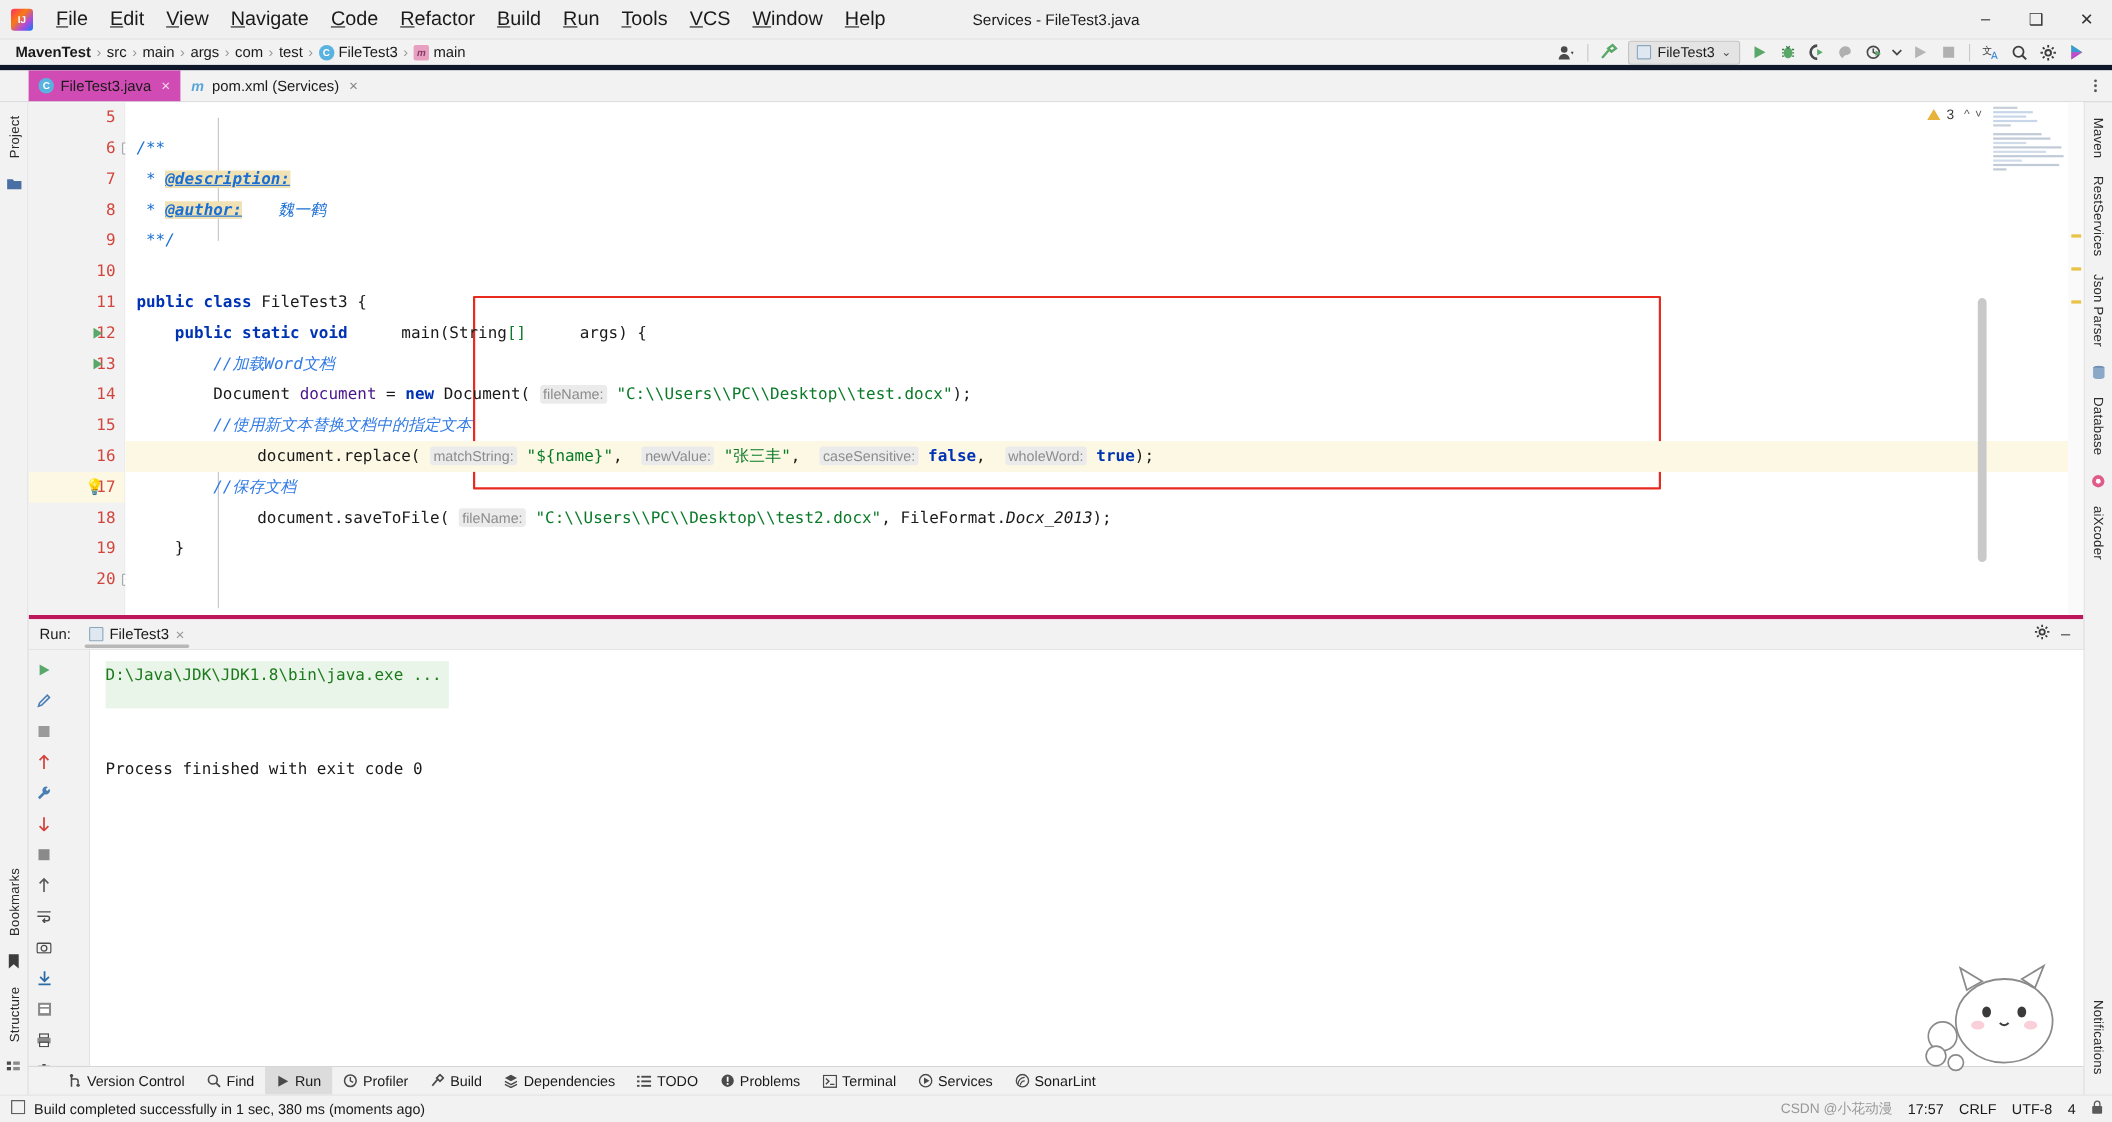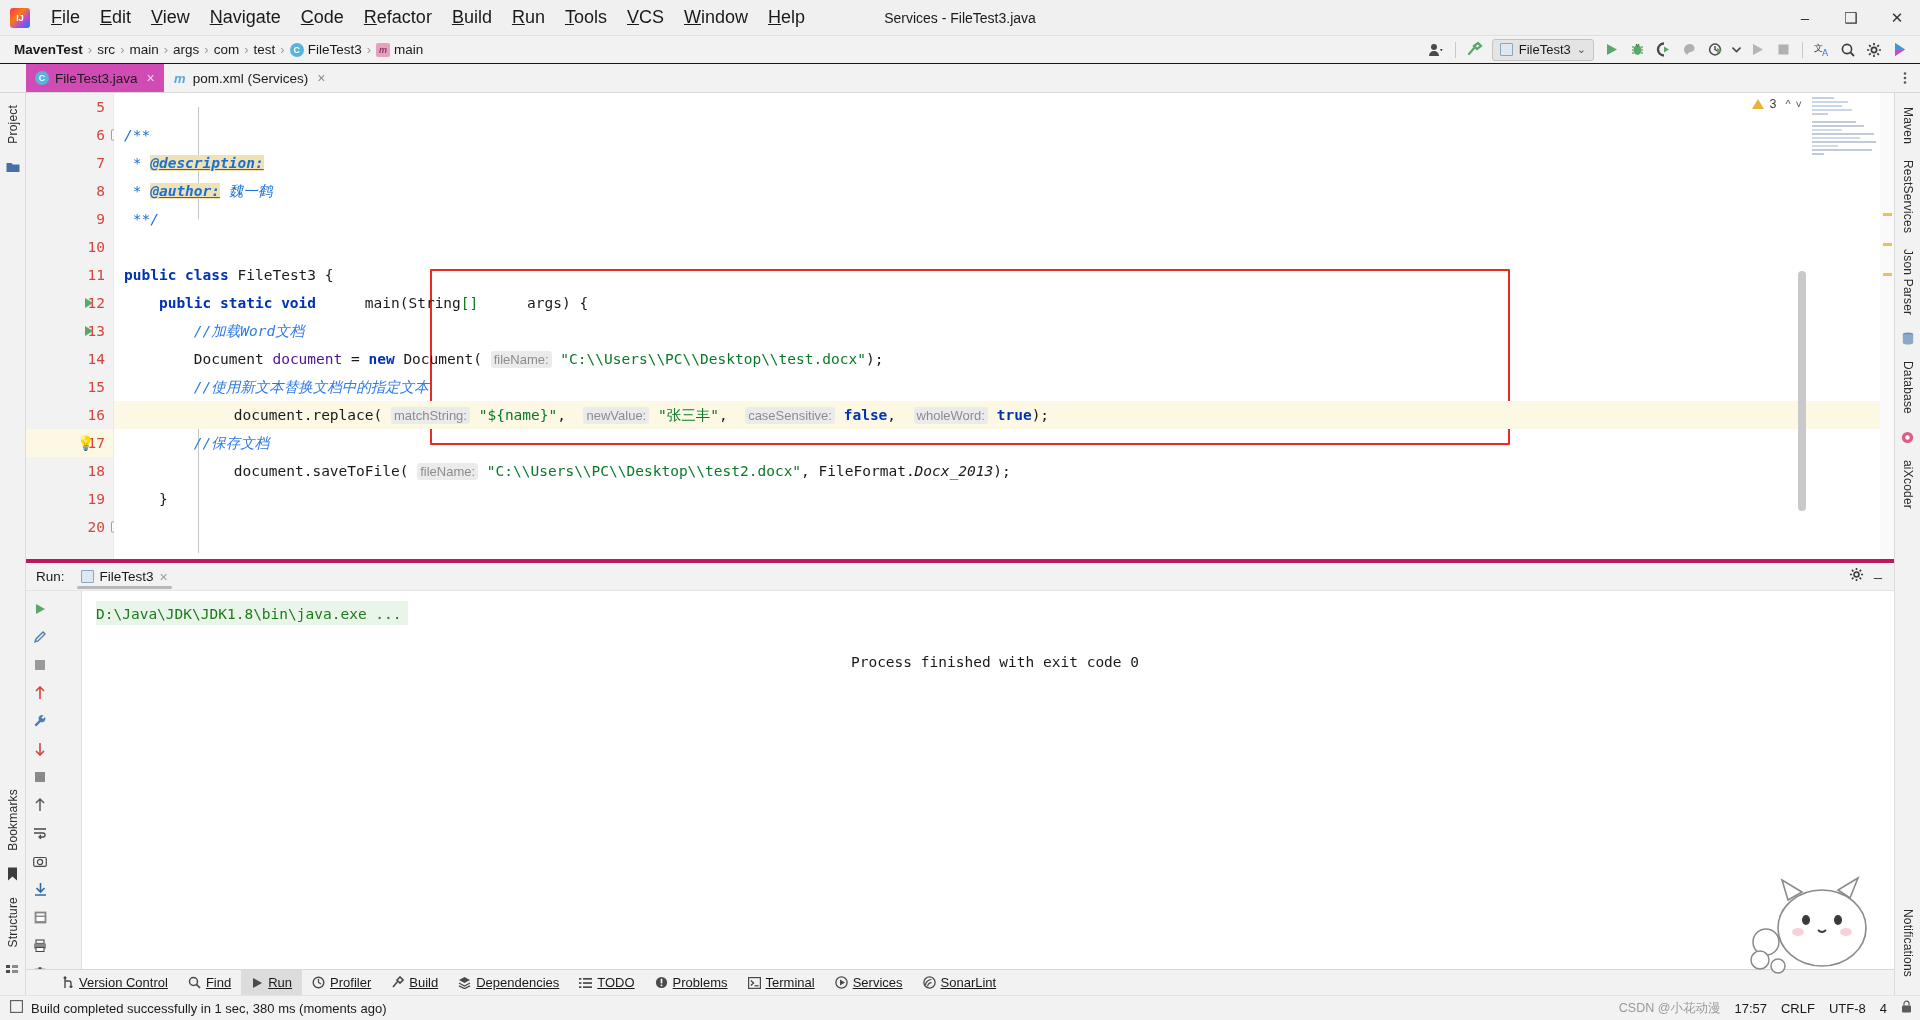--- a/index.html
+++ b/index.html
@@ -37,21 +37,21 @@
   }
   .win-controls { margin-left: auto; display: flex; align-items: center; z-index: 2; }
   .win-btn {
     width: 46px; height: 36px; display: flex; align-items: center; justify-content: center;
     font-size: 15px; color: #333;
   }
 
   
   .navbar {
     height: 28px; background: #f2f2f2; display: flex; align-items: center;
-    padding: 0 8px 0 10px; flex: 0 0 28px; border-bottom: 1px solid #0f172a;
+    padding: 0 20px 0 10px; flex: 0 0 28px; border-bottom: 5px solid #0f172a;
   }
   .crumbs { display: flex; align-items: center; font-size: 13.5px; color: #1a1a1a; }
   .crumb { padding: 1px 4px; white-space: nowrap; display: flex; align-items: center; gap: 4px; }
   .crumb.bold { font-weight: bold; }
   .crumb-sep { color: #9a9a9a; font-size: 13px; margin: 0 1px; }
   .mini-ic {
     width: 14px; height: 14px; border-radius: 50%; display: inline-flex;
     align-items: center; justify-content: center; font-size: 9px; color: #fff; font-weight: bold;
   }
   .mini-ic.c { background: #59b3e0; }
@@ -154,21 +154,21 @@
   .cl { height: 28px; line-height: 28px; white-space: pre; padding-left: 10px; position: relative; }
   .cl.cur { background: #fcf8e4; }
   .foldline {
     position: absolute; left: 2px; width: 1px; background: #c4c4c4;
   }
   
   .kw { color: #0033b3; font-weight: bold; }
   .docblue { color: #1a6fd4; font-style: italic; }
   .doctag { color: #1a6fd4; font-style: italic; font-weight: bold; text-decoration: underline;
             background: #f0e2b4; }
-  .docval { color: #1a6fd4; font-style: italic; }
+  .docval { color: #1a6fd4; font-style: italic; margin-left: 24px; }
   .str { color: #0a7a28; }
   .cn { color: #1a1a1a; }
   .ident { color: #1a1a1a; margin-left: 40px; }
   .field { color: #4a148c; }
   .static-it { color: #1a1a1a; font-style: italic; }
   .cmtblue { color: #2f7ae5; font-style: italic; }
   .hint {
     background: #ebebeb; color: #8c8c8c; border-radius: 3px; padding: 1px 3px;
     font-size: 13px; font-family: "Liberation Sans", sans-serif;
   }
@@ -218,31 +218,31 @@
     align-content: flex-start; border-right: 1px solid #e2e2e2; padding-top: 4px;
   }
   .runrail .rb {
     width: 28px; height: 28px; display: flex; align-items: center; justify-content: center;
     color: #4a4a4a; font-size: 13px;
   }
   .console {
     flex: 1 1 auto; background: #fff; padding: 10px 0 0 14px; font-family: "DejaVu Sans Mono", monospace;
     font-size: 14.5px; overflow: hidden; position: relative;
   }
-  .conline { height: 24px; line-height: 26px; white-space: pre; text-align: center; }
+  .conline { height: 43px; line-height: 26px; white-space: pre; }
   .conline.cmd { background: #e8f5e8; color: #1d7a1d; display: inline-block; padding-right: 6px; }
   .conline.out { color: #1a1a1a; }
 
   
   .toolbar-bottom {
     height: 26px; background: #f2f2f2; display: flex; align-items: stretch;
     border-top: 1px solid #d6d6d6; flex: 0 0 26px; padding-left: 26px;
   }
   .tt {
-    display: flex; align-items: center; gap: 5px; padding: 0 10px; font-size: 13px; color: #1a1a1a; text-decoration: underline;
+    display: flex; align-items: center; gap: 5px; padding: 0 10px; font-size: 13px; color: #1a1a1a;
   }
   .tt.active { background: #dcdcdc; }
   .tt-ic { font-size: 12px; color: #4a4a4a; display: flex; align-items: center; }
 
   
   .statusbar {
     height: 25px; background: #f2f2f2; display: flex; align-items: center;
     padding: 0 8px 0 10px; font-size: 13px; color: #1a1a1a; flex: 0 0 25px;
     border-top: 1px solid #e2e2e2; gap: 8px;
   }

